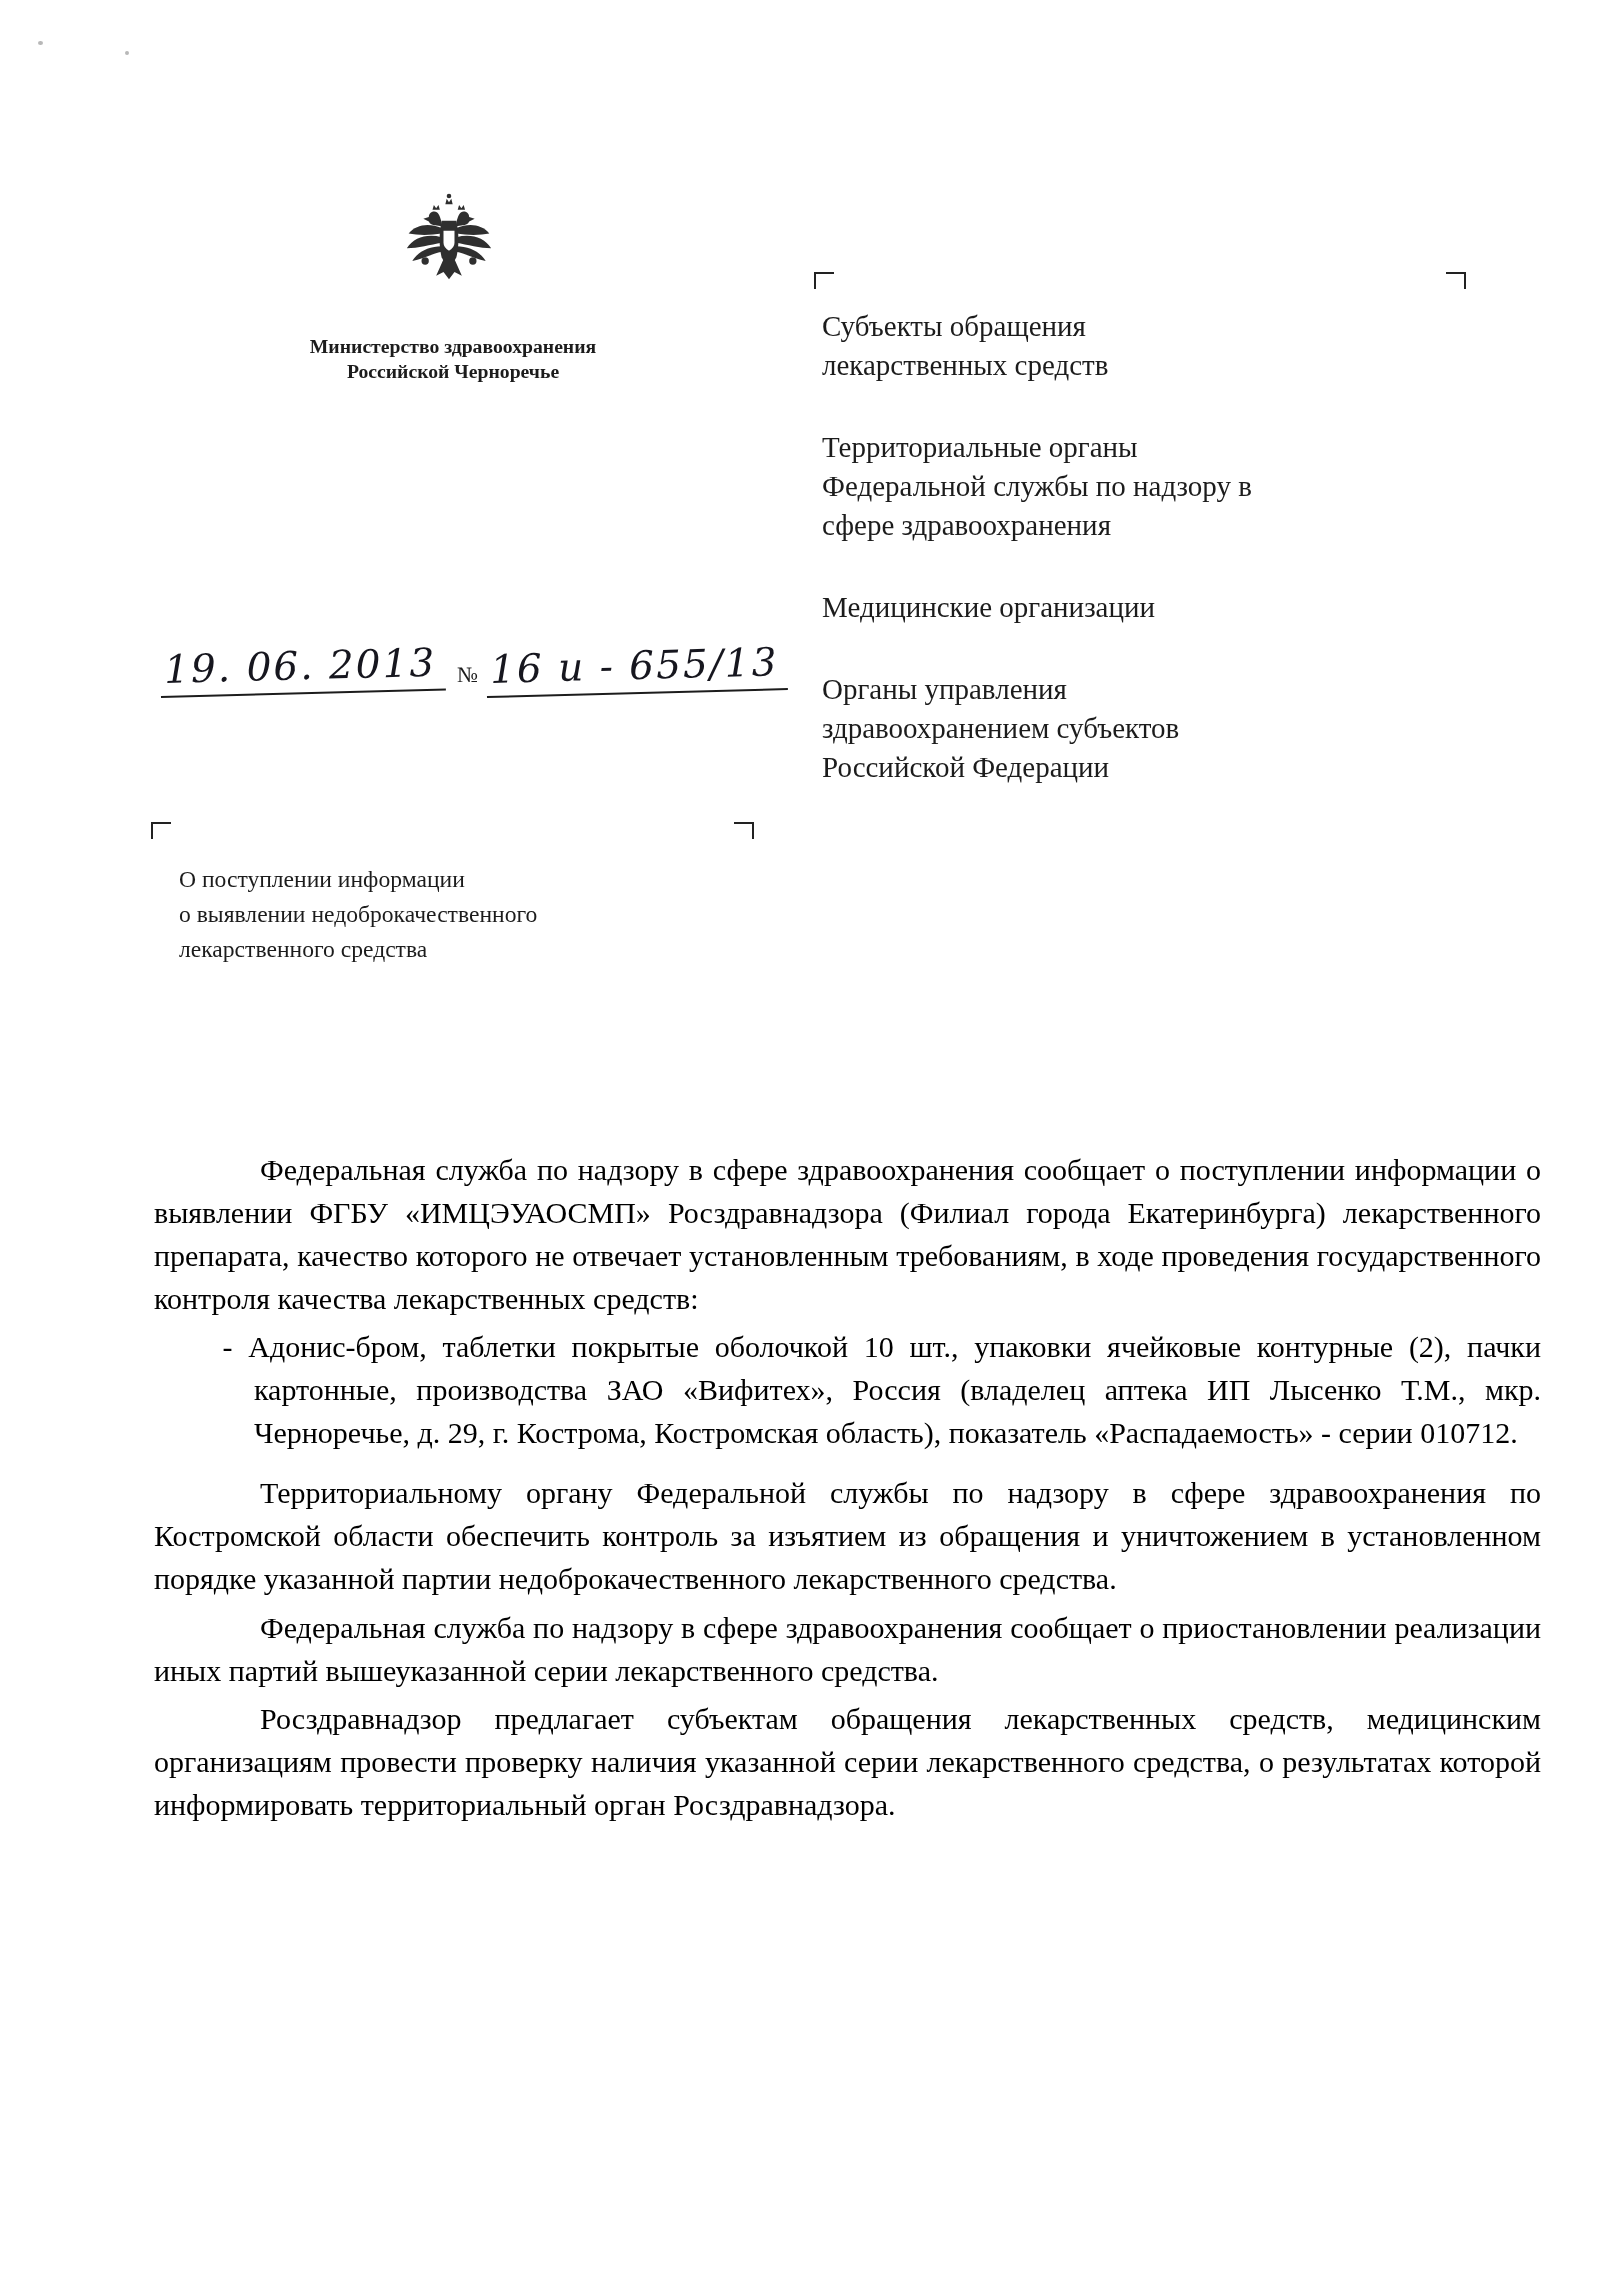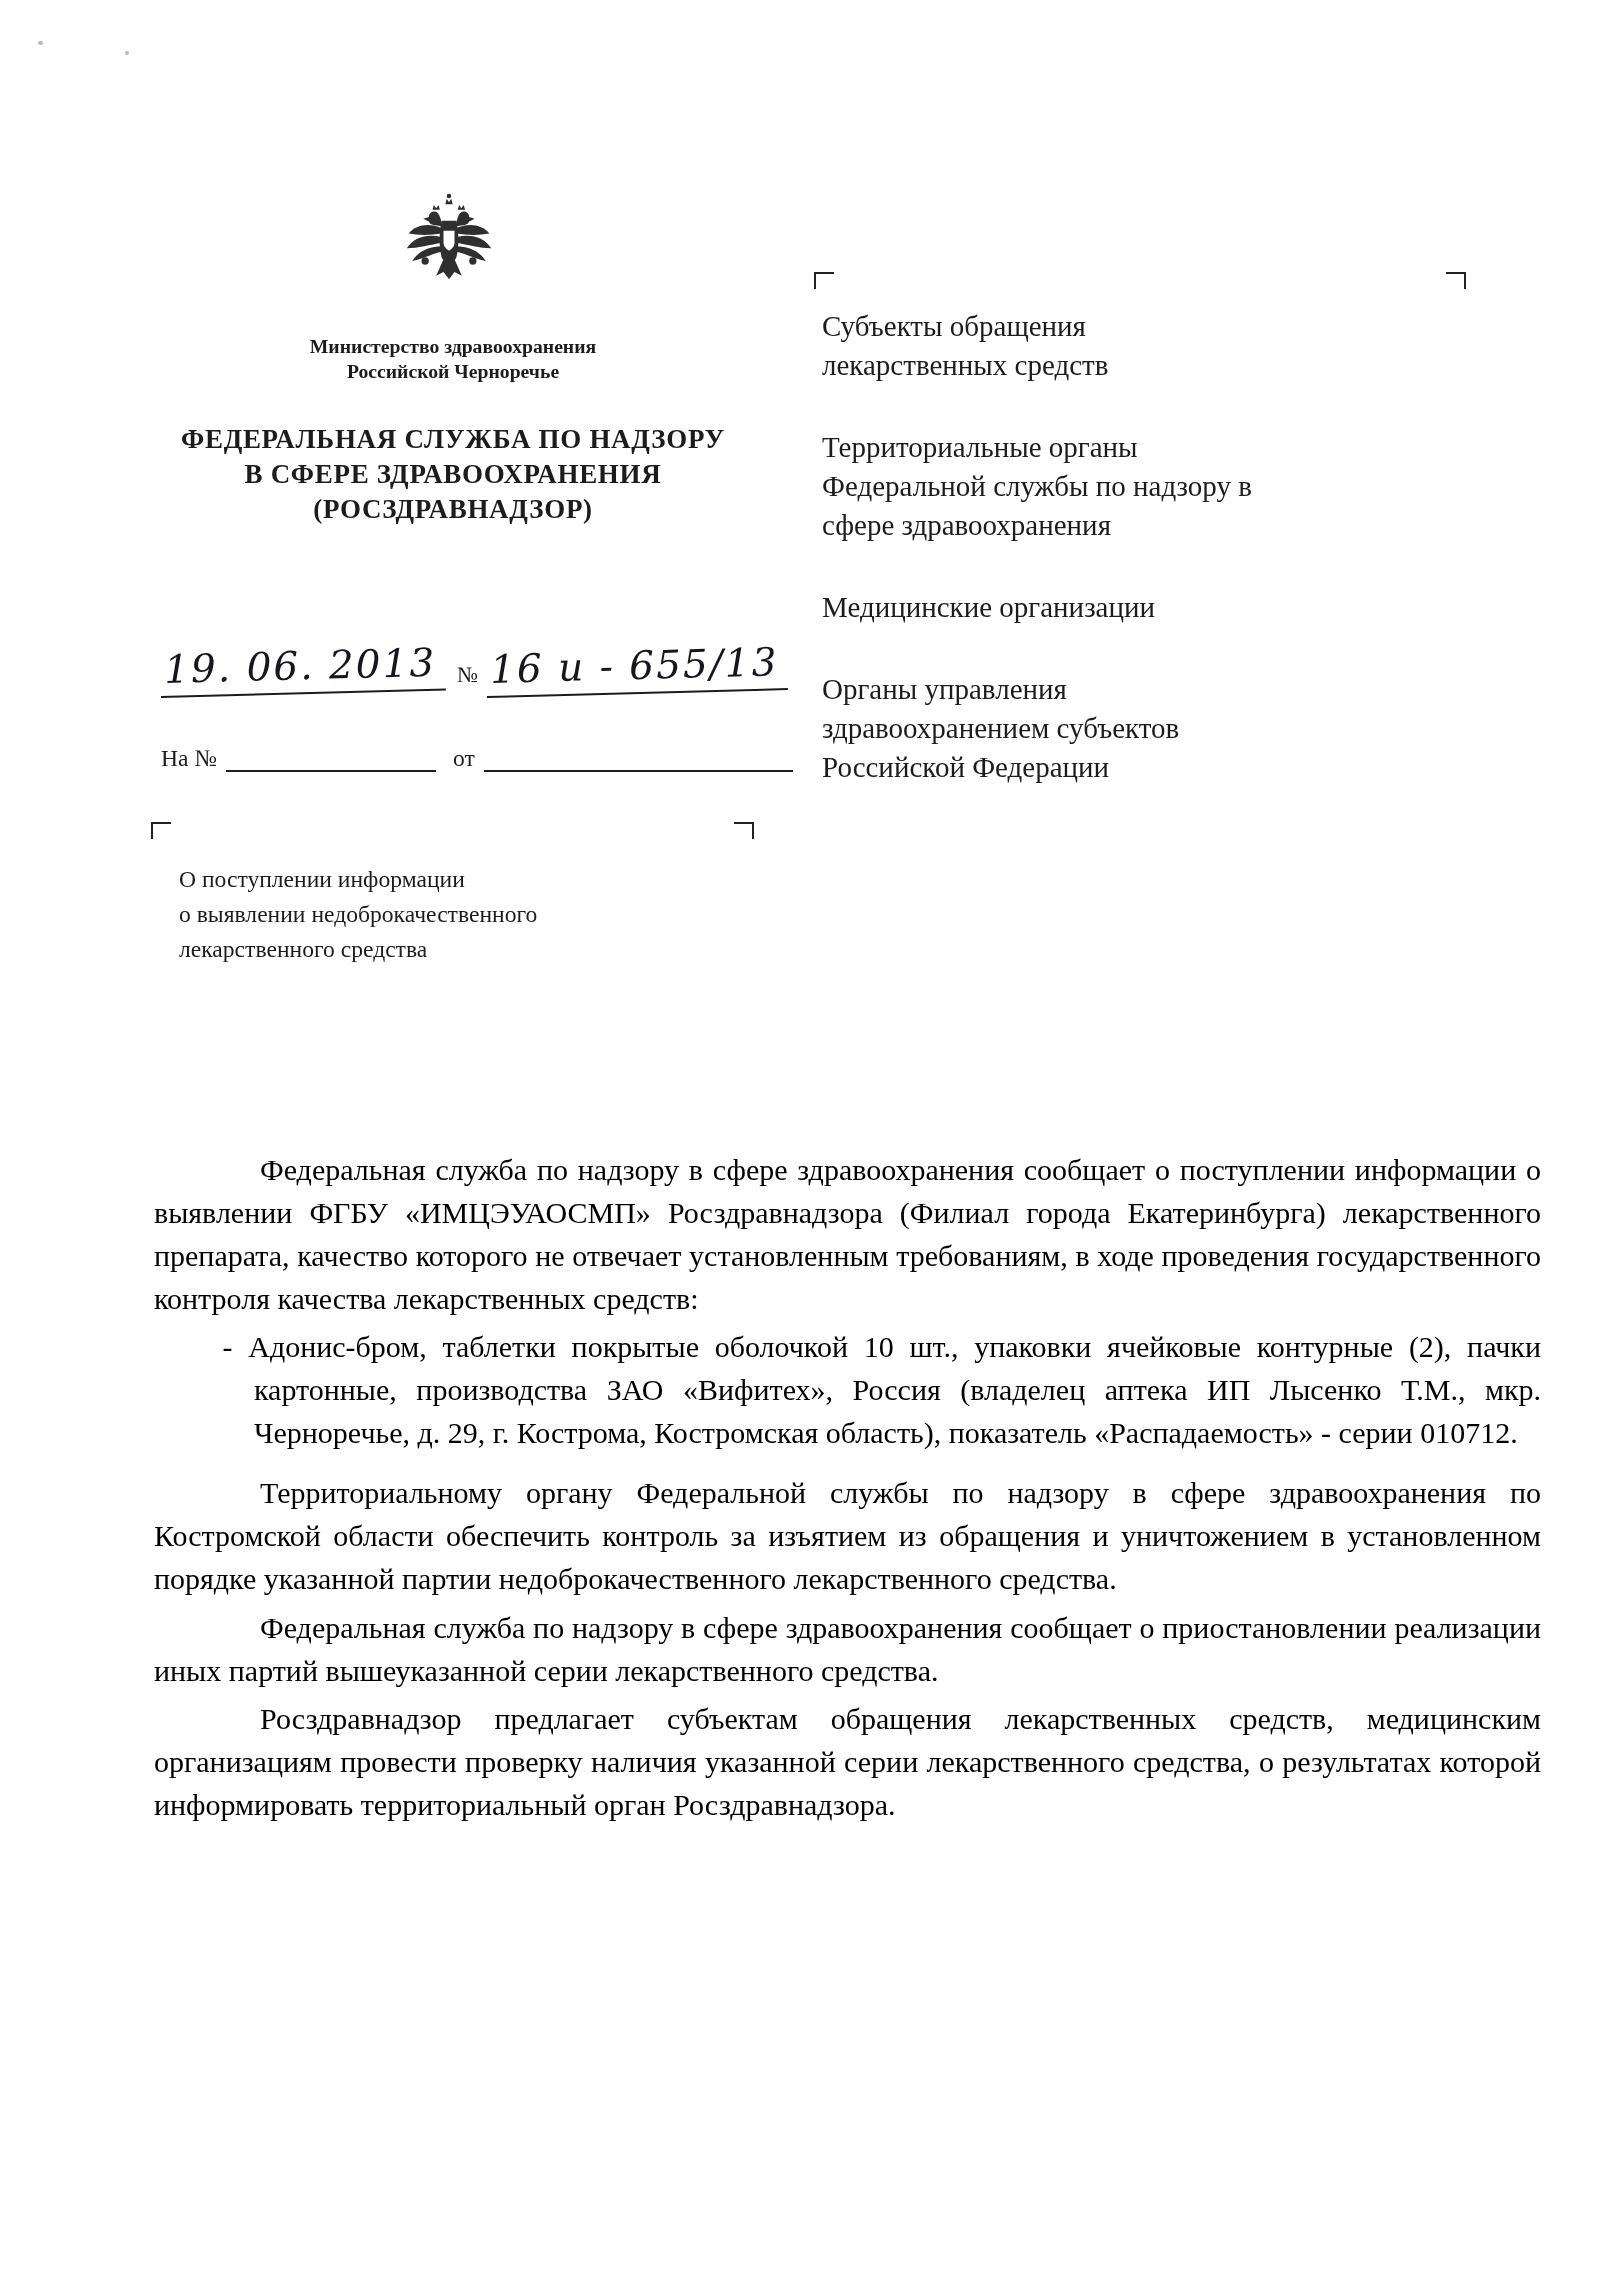--- a/index.html
+++ b/index.html
@@ -112,36 +112,27 @@
         <path d="M54 74 l-8 18 8 -4 6 8 6 -8 8 4 -8 -18 z"></path>
         <circle cx="34" cy="76" r="4"></circle>
         <circle cx="86" cy="76" r="4"></circle>
       </g>
       <path d="M53 42 h14 v14 c0 6 -7 10 -7 10 c0 0 -7 -4 -7 -10 z" fill="#ffffff" stroke="#2f2f2f" stroke-width="2"></path>
     </svg>
   </div>
 
   <div class="ministry pre">Министерство здравоохранения
 Российской Черноречье</div>
-  <div class="service-name pre">ФЕДЕРАЛЬНАЯ СЛУЖБА ПО НАДЗОРУ
-В СФЕРЕ ЗДРАВООХРАНЕНИЯ
-(РОСЗДРАВНАДЗОР)</div>
 
   <div class="ref-line">
     <span class="handwritten hw-underline">19. 06. 2013</span>
     <span class="num-sign">№</span>
     <span class="handwritten hw-underline">16 и - 655/13</span>
   </div>
 
-  <div class="reply-line">
-    <span>На №</span>
-    <span class="blank b1"></span>
-    <span class="reply-from">от</span>
-    <span class="blank b2"></span>
-  </div>
 
   <div class="corner cl" style="left:151px; top:822px;"></div>
   <div class="corner cr" style="left:734px; top:822px;"></div>
 
   <div class="subject pre">О поступлении информации
 о выявлении недоброкачественного
 лекарственного средства</div>
 
   <div class="corner cl" style="left:814px; top:272px;"></div>
   <div class="corner cr" style="left:1446px; top:272px;"></div>

